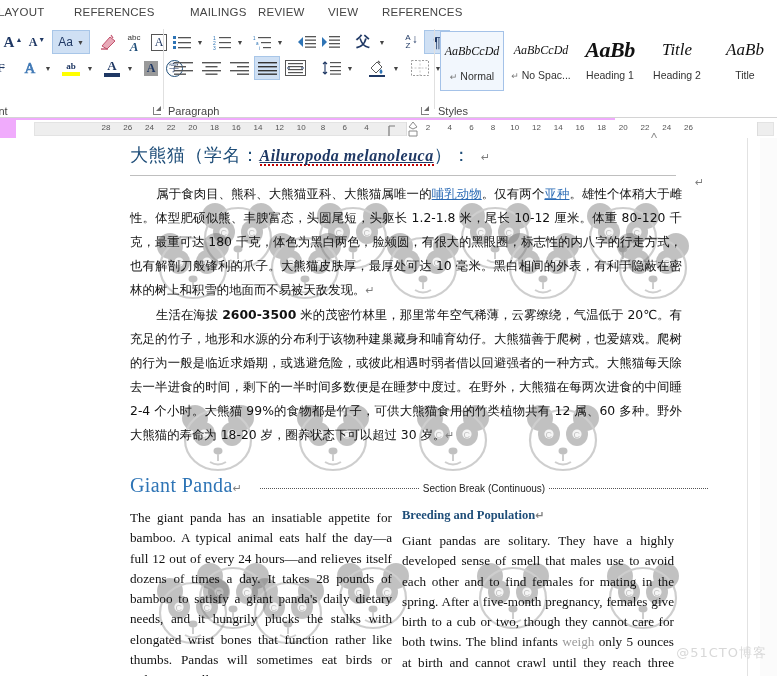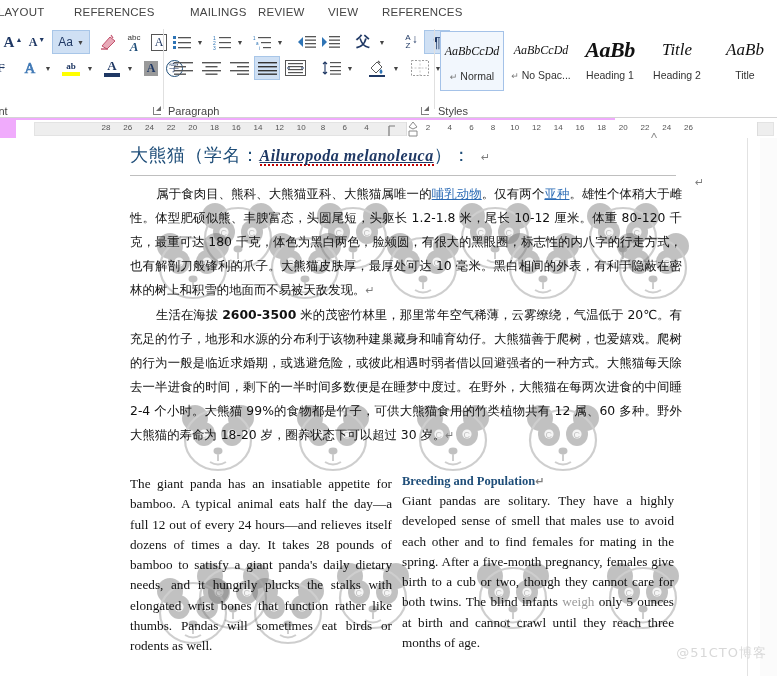--- a/index.html
+++ b/index.html
@@ -145,21 +145,21 @@
   .sectionbreak {
     position:absolute; left:0; right:0; top:0;
     display:flex; align-items:center; gap:4px;
     font-family:"Liberation Sans", sans-serif; font-size:10px; color:#222;
   }
   .sb-line { flex:1; height:1px; border-top:1px dotted #555; }
 
   .h3-en {
     font-family:"Liberation Serif", serif;
     font-size:12.5px; font-weight:bold; color:#1f4e79;
-    white-space:nowrap; margin-bottom:2px;
+    white-space:nowrap; margin-bottom:8px;
   }
   .col {
     font-family:"Liberation Serif", serif;
     font-size:13.2px; line-height:20.3px; color:#111; text-align:justify;
   }
   .grayword { color:#9a9a9a; }
 
   
   .panda { position:absolute; opacity:.42; pointer-events:none; }
   .panda svg { display:block; }
@@ -822,20 +822,28 @@
         </div>
 
         <div class="hrule" style="width:546px;"></div>
 
         <div class="cnpara" style="width:552px;"><span class="ind"></span><span>属于食肉目、熊科、大熊猫亚科、大熊猫属唯一的</span><span class="lnk">哺乳动物</span><span>。仅有两个</span><span class="lnk">亚种</span><span>。雄性个体稍大于雌性。体型肥硕似熊、丰腴富态，头圆尾短，头躯长 1.2-1.8 米，尾长 10-12 厘米。体重 80-120 千克，最重可达 180 千克，体色为黑白两色，脸颊圆，有很大的黑眼圈，标志性的内八字的行走方式，也有解剖刀般锋利的爪子。大熊猫皮肤厚，最厚处可达 10 毫米。黑白相间的外表，有利于隐蔽在密林的树上和积雪的地面而不易被天敌发现。</span><span class="pmark">↵</span></div>
 
         <div class="cnpara" style="width:552px;"><span class="ind"></span><span>生活在海拔 </span><span class="bold">2600-3500</span><span> 米的茂密竹林里，那里常年空气稀薄，云雾缭绕，气温低于 20℃。有充足的竹子，地形和水源的分布利于该物种建巢藏身和哺育幼仔。大熊猫善于爬树，也爱嬉戏。爬树的行为一般是临近求婚期，或逃避危险，或彼此相遇时弱者借以回避强者的一种方式。大熊猫每天除去一半进食的时间，剩下的一半时间多数便是在睡梦中度过。在野外，大熊猫在每两次进食的中间睡 2-4 个小时。大熊猫 99%的食物都是竹子，可供大熊猫食用的竹类植物共有 12 属、60 多种。野外大熊猫的寿命为 18-20 岁，圈养状态下可以超过 30 岁。</span><span class="pmark">↵</span></div>
 
         <div style="height:26px;"></div>
 
+        <div style="position:relative; height:34px;">
+          <span class="h2-en">Giant Panda</span><span class="pmark">↵</span>
+          <div class="sectionbreak" style="left:130px; right:-8px; top:9px;">
+            <span class="sb-line"></span>
+            <span>Section Break (Continuous)</span>
+            <span class="sb-line"></span>
+          </div>
+        </div>
 
         <div style="position:relative; display:flex; gap:0;">
           <div style="width:262px;">
             <div class="col">The giant panda has an insatiable appetite for bamboo. A typical animal eats half the day—a full 12 out of every 24 hours—and relieves itself dozens of times a day. It takes 28 pounds of bamboo to satisfy a giant panda's daily dietary needs, and it hungrily plucks the stalks with elongated wrist bones that function rather like thumbs. Pandas will sometimes eat birds or rodents as well.</div>
           </div>
           <div style="width:10px;"></div>
           <div style="width:272px;">
             <div class="h3-en"><span>Breeding and Population</span><span class="pmark">↵</span></div>
             <div class="col"><span>Giant pandas are solitary. They have a highly developed sense of smell that males use to avoid each other and to find females for mating in the spring. After a five-month pregnancy, females give birth to a cub or two, though they cannot care for both twins. The blind infants </span><span class="grayword">weigh</span><span> only 5 ounces at birth and cannot crawl until they reach three months of age.</span></div>
           </div>

